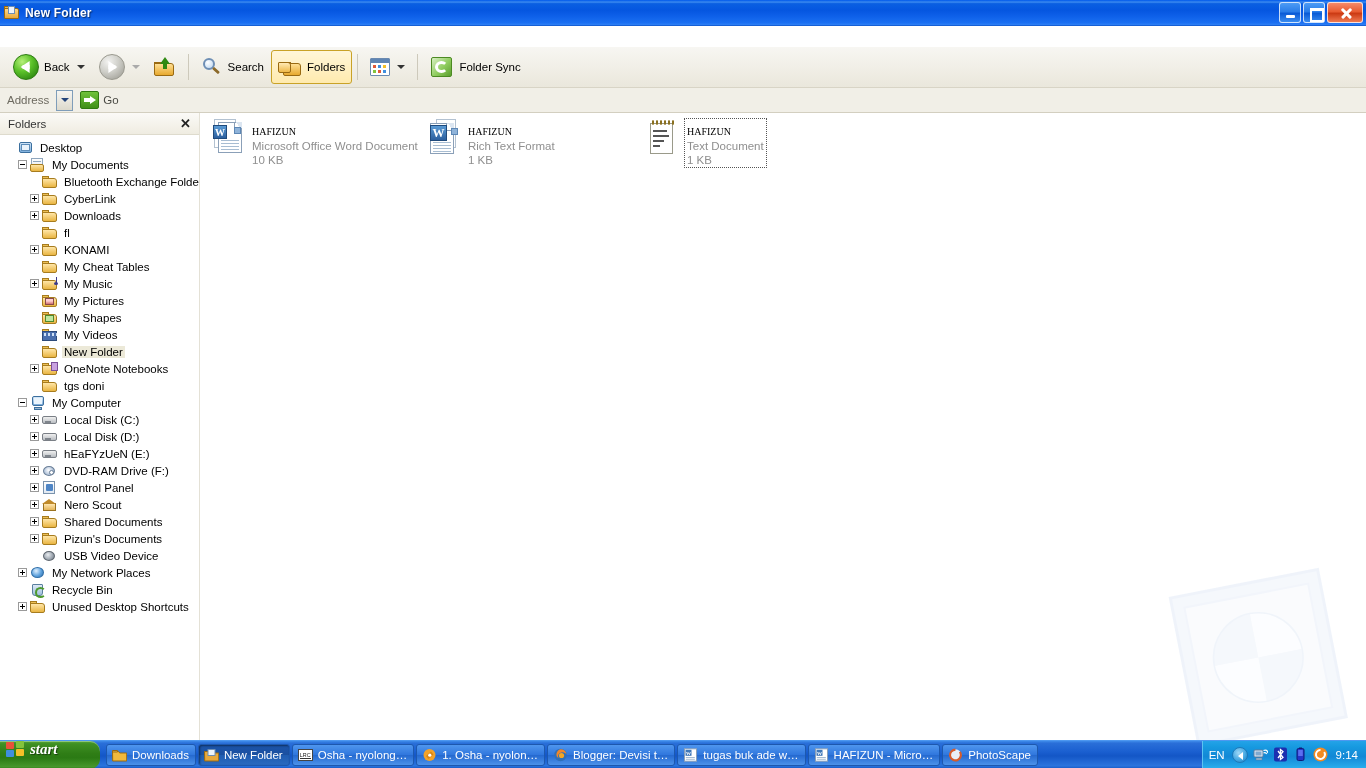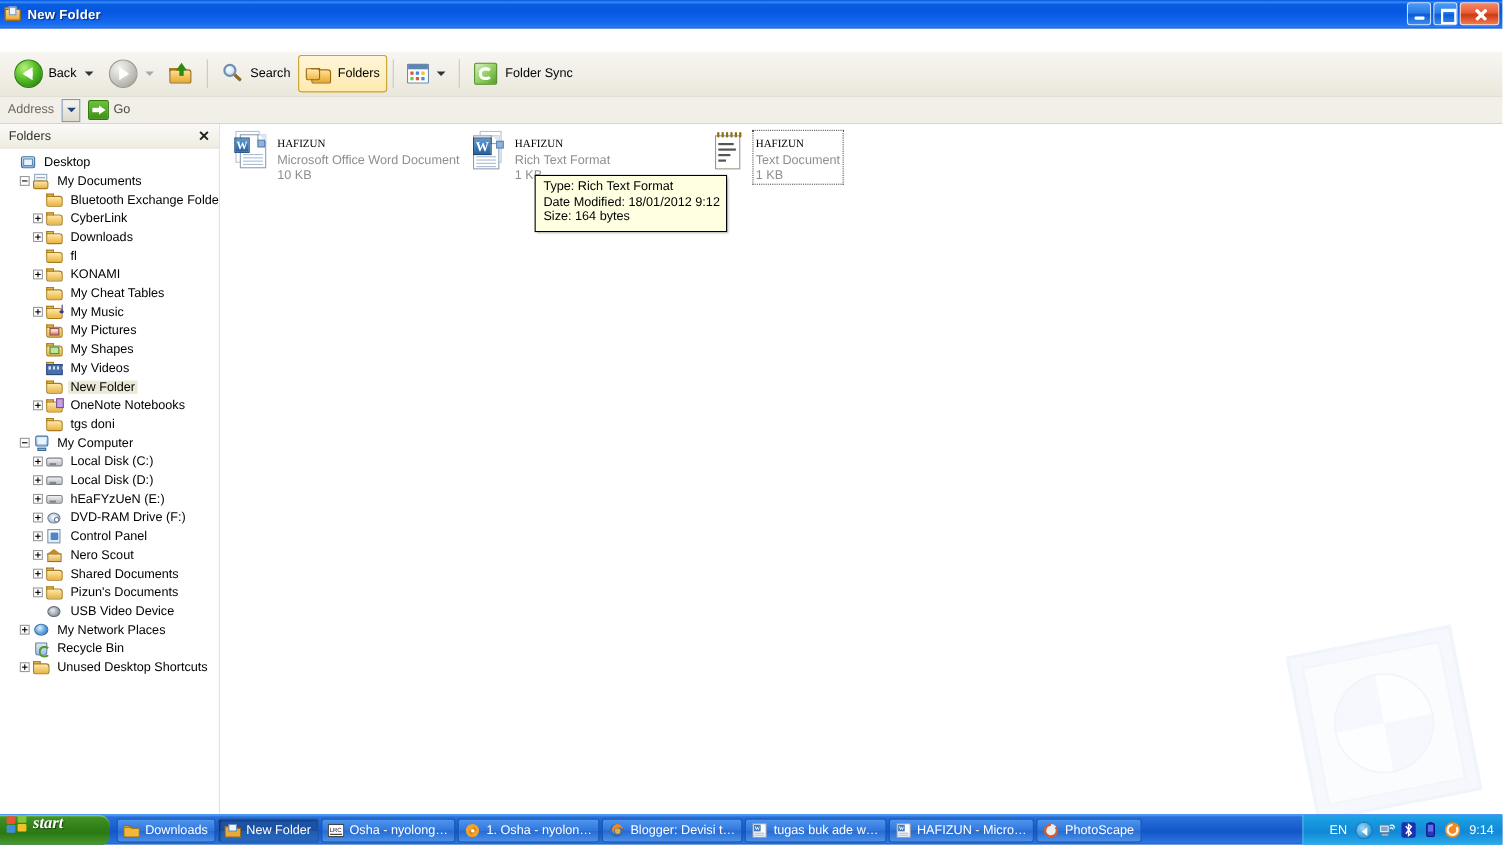--- a/index.html
+++ b/index.html
@@ -561,21 +561,21 @@
     color:#fff; font-size:11.5px; white-space:nowrap; overflow:hidden;
   }
   .task.active {
     background: linear-gradient(to bottom,#1c55ab,#1a4f9f 50%,#1f5cb0 51%,#2a6ac0);
     box-shadow: inset 1px 1px 2px rgba(0,0,0,.45);
   }
   .task .tlbl { overflow:hidden; text-overflow:ellipsis; }
   .tico { width:15px; height:14px; position:relative; flex:none; }
   .tray {
     flex:none; height:28px; display:flex; align-items:center; gap:5px;
-    padding: 0 8px 0 24px;
+    padding: 0 8px 0 6px;
     background: linear-gradient(to bottom,#24a3e8 0%,#179ae0 20%,#1288d6 55%,#2bb0ee 100%);
     border-left:1px solid #5cc3f2;
   }
   .tray-lang { color:#fff; font-size:11.5px; margin-right:2px; }
   .tray-chev {
     width:16px; height:16px; border-radius:50%;
     background: radial-gradient(circle at 40% 35%, #9fd8f7, #3ea4e0 60%, #1f7fc0);
     border:1px solid #1e79b8; position:relative; flex:none;
   }
   .tray-chev::after {
@@ -1004,25 +1004,20 @@
             <i style="top:26px;width:7px;"></i>
           </span>
         </div>
         <div class="fi-text focused">
           <div class="fi-name">HAFIZUN</div>
           <div class="fi-type">Text Document</div>
           <div class="fi-size">1 KB</div>
         </div>
       </div>
 
-      <div class="tooltip" style="left:286px; top:46px;">
-        <div>Type: Rich Text Format</div>
-        <div>Date Modified: 18/01/2012 9:12</div>
-        <div>Size: 164 bytes</div>
-      </div>
 
       <svg class="watermark" viewBox="0 0 230 180">
         <g transform="rotate(-11 115 95)">
           <rect x="38" y="16" width="150" height="150" fill="#eef3fb" stroke="#e3ebf7" stroke-width="3"></rect>
           <rect x="50" y="28" width="126" height="126" fill="#f6f9fd" stroke="#e8eef8" stroke-width="2"></rect>
           <circle cx="113" cy="91" r="44" fill="#f2f6fc" stroke="#e4ecf7" stroke-width="3"></circle>
           <path d="M113 47 A44 44 0 0 1 157 91 L113 91 Z" fill="#fbfdff"></path>
           <path d="M113 91 L157 91 A44 44 0 0 1 113 135 Z" fill="#eef3fb"></path>
           <path d="M113 91 L113 135 A44 44 0 0 1 69 91 Z" fill="#fbfdff"></path>
           <path d="M69 91 A44 44 0 0 1 113 47 L113 91 Z" fill="#eef3fb"></path>

